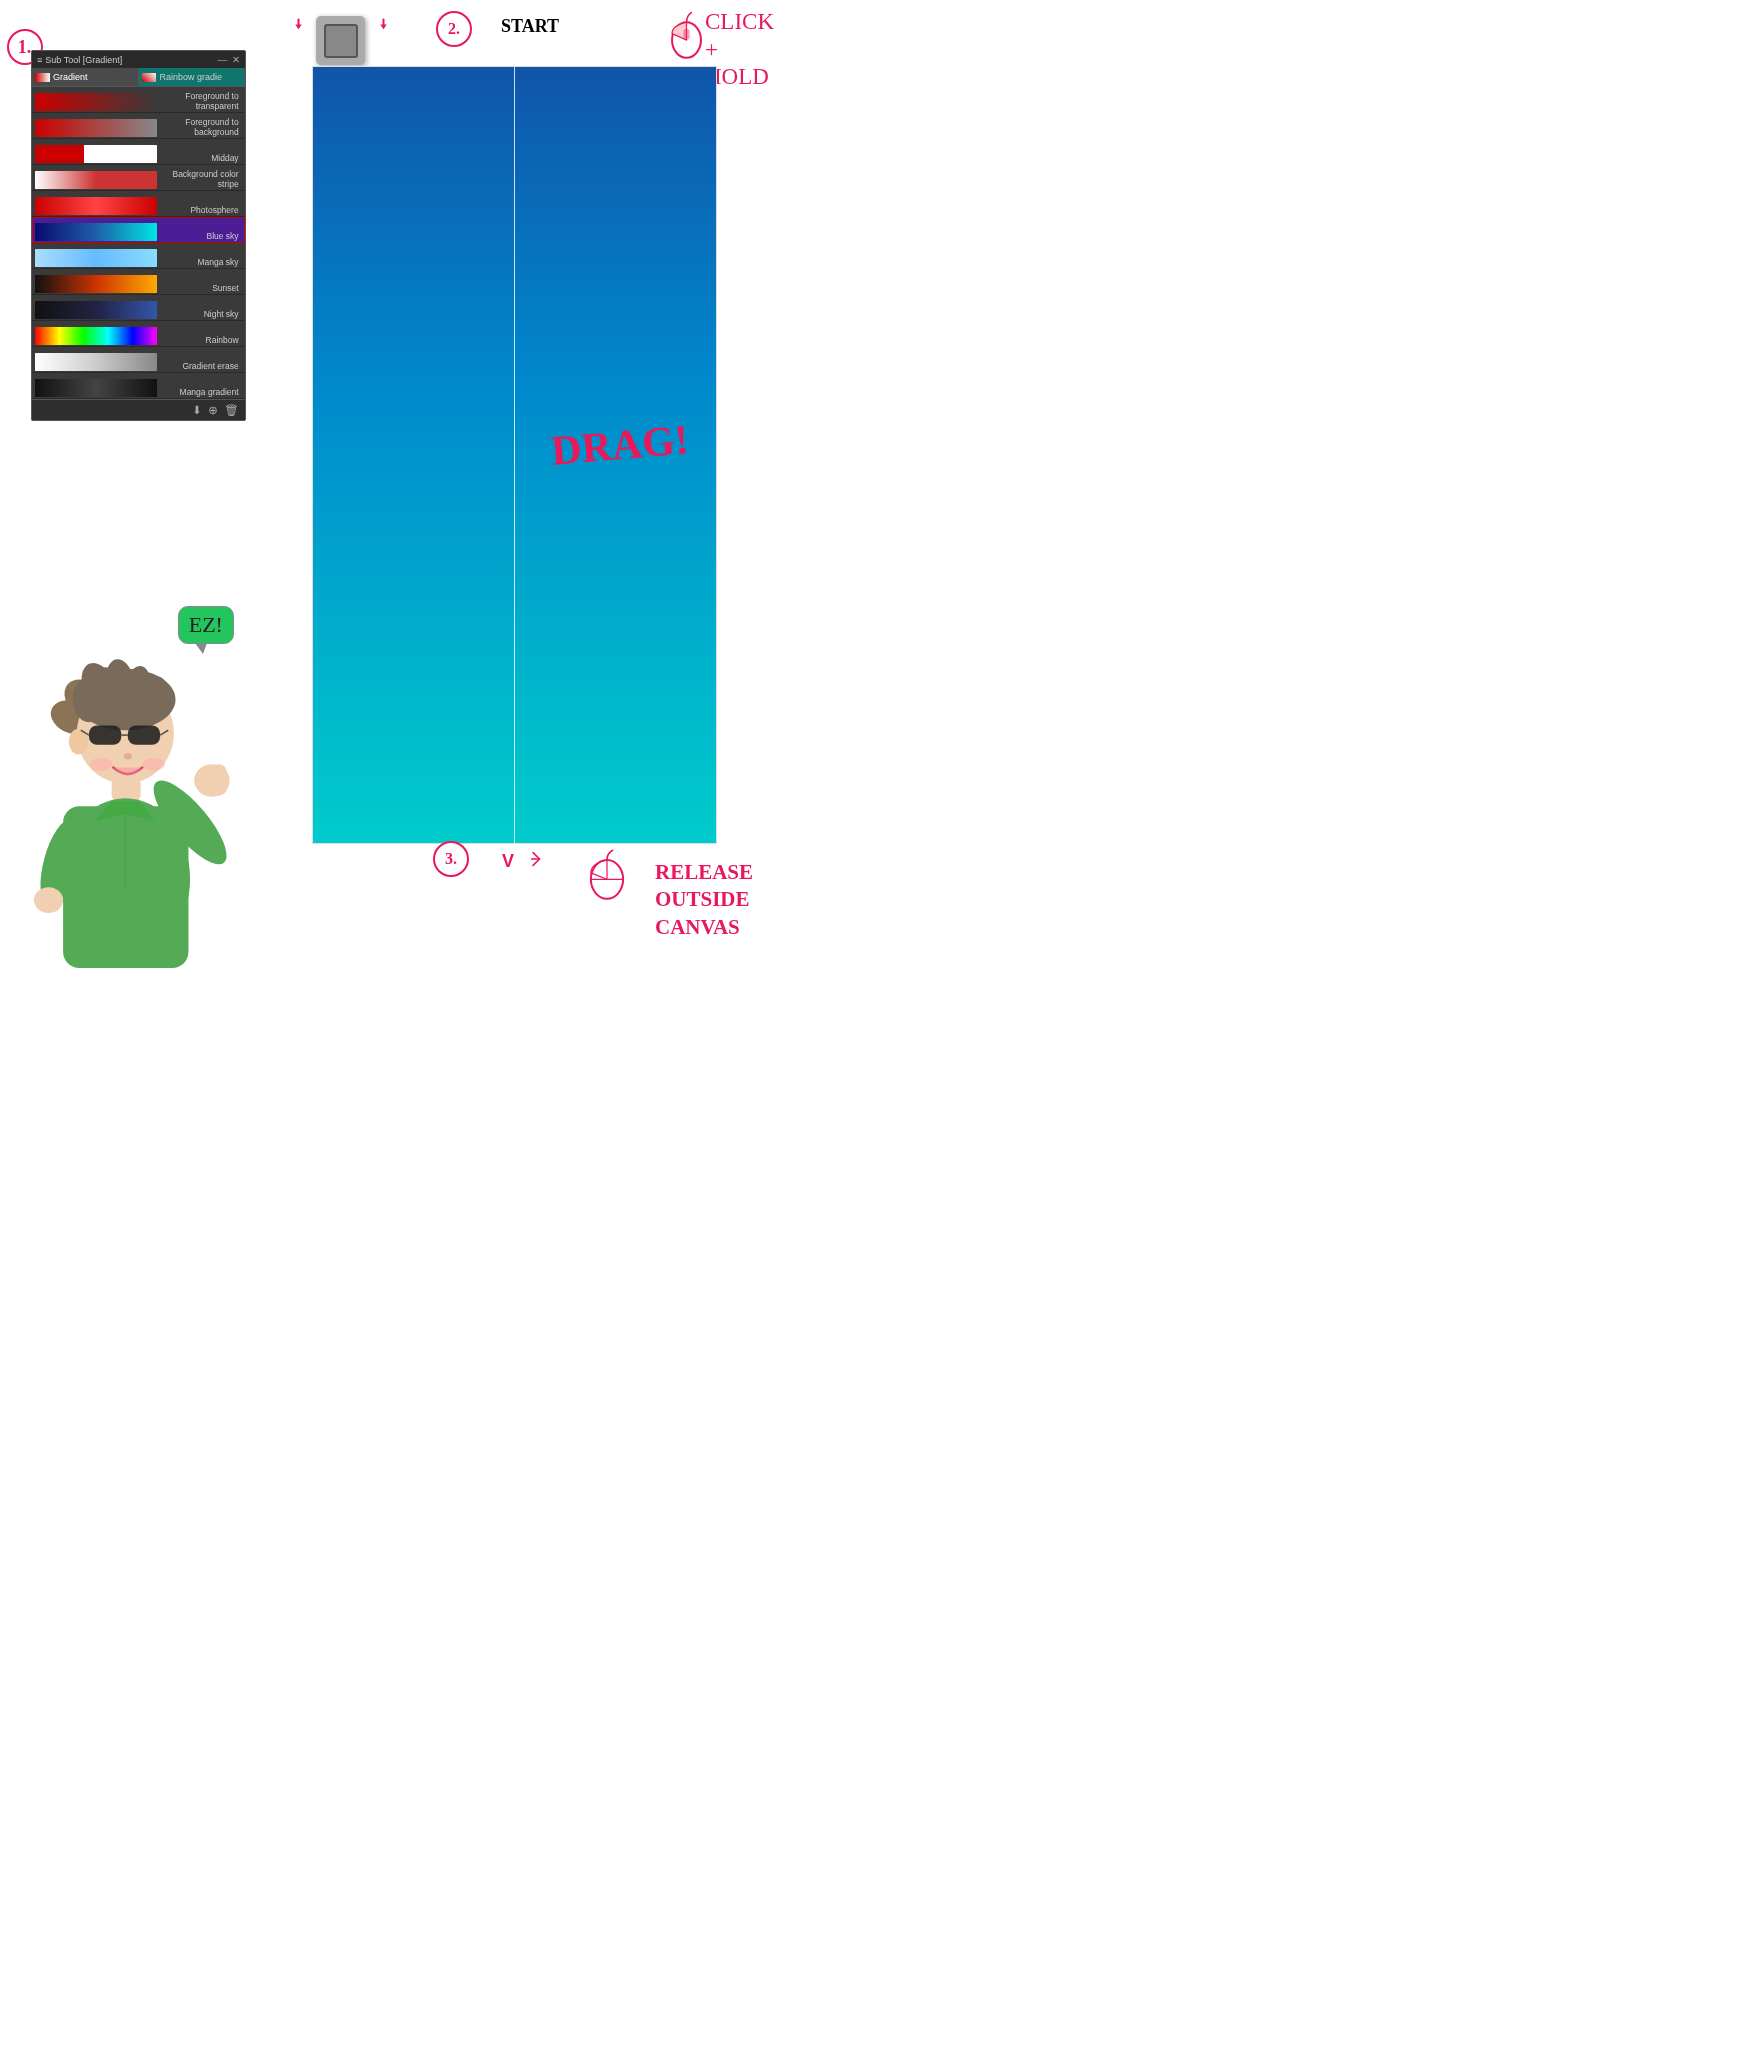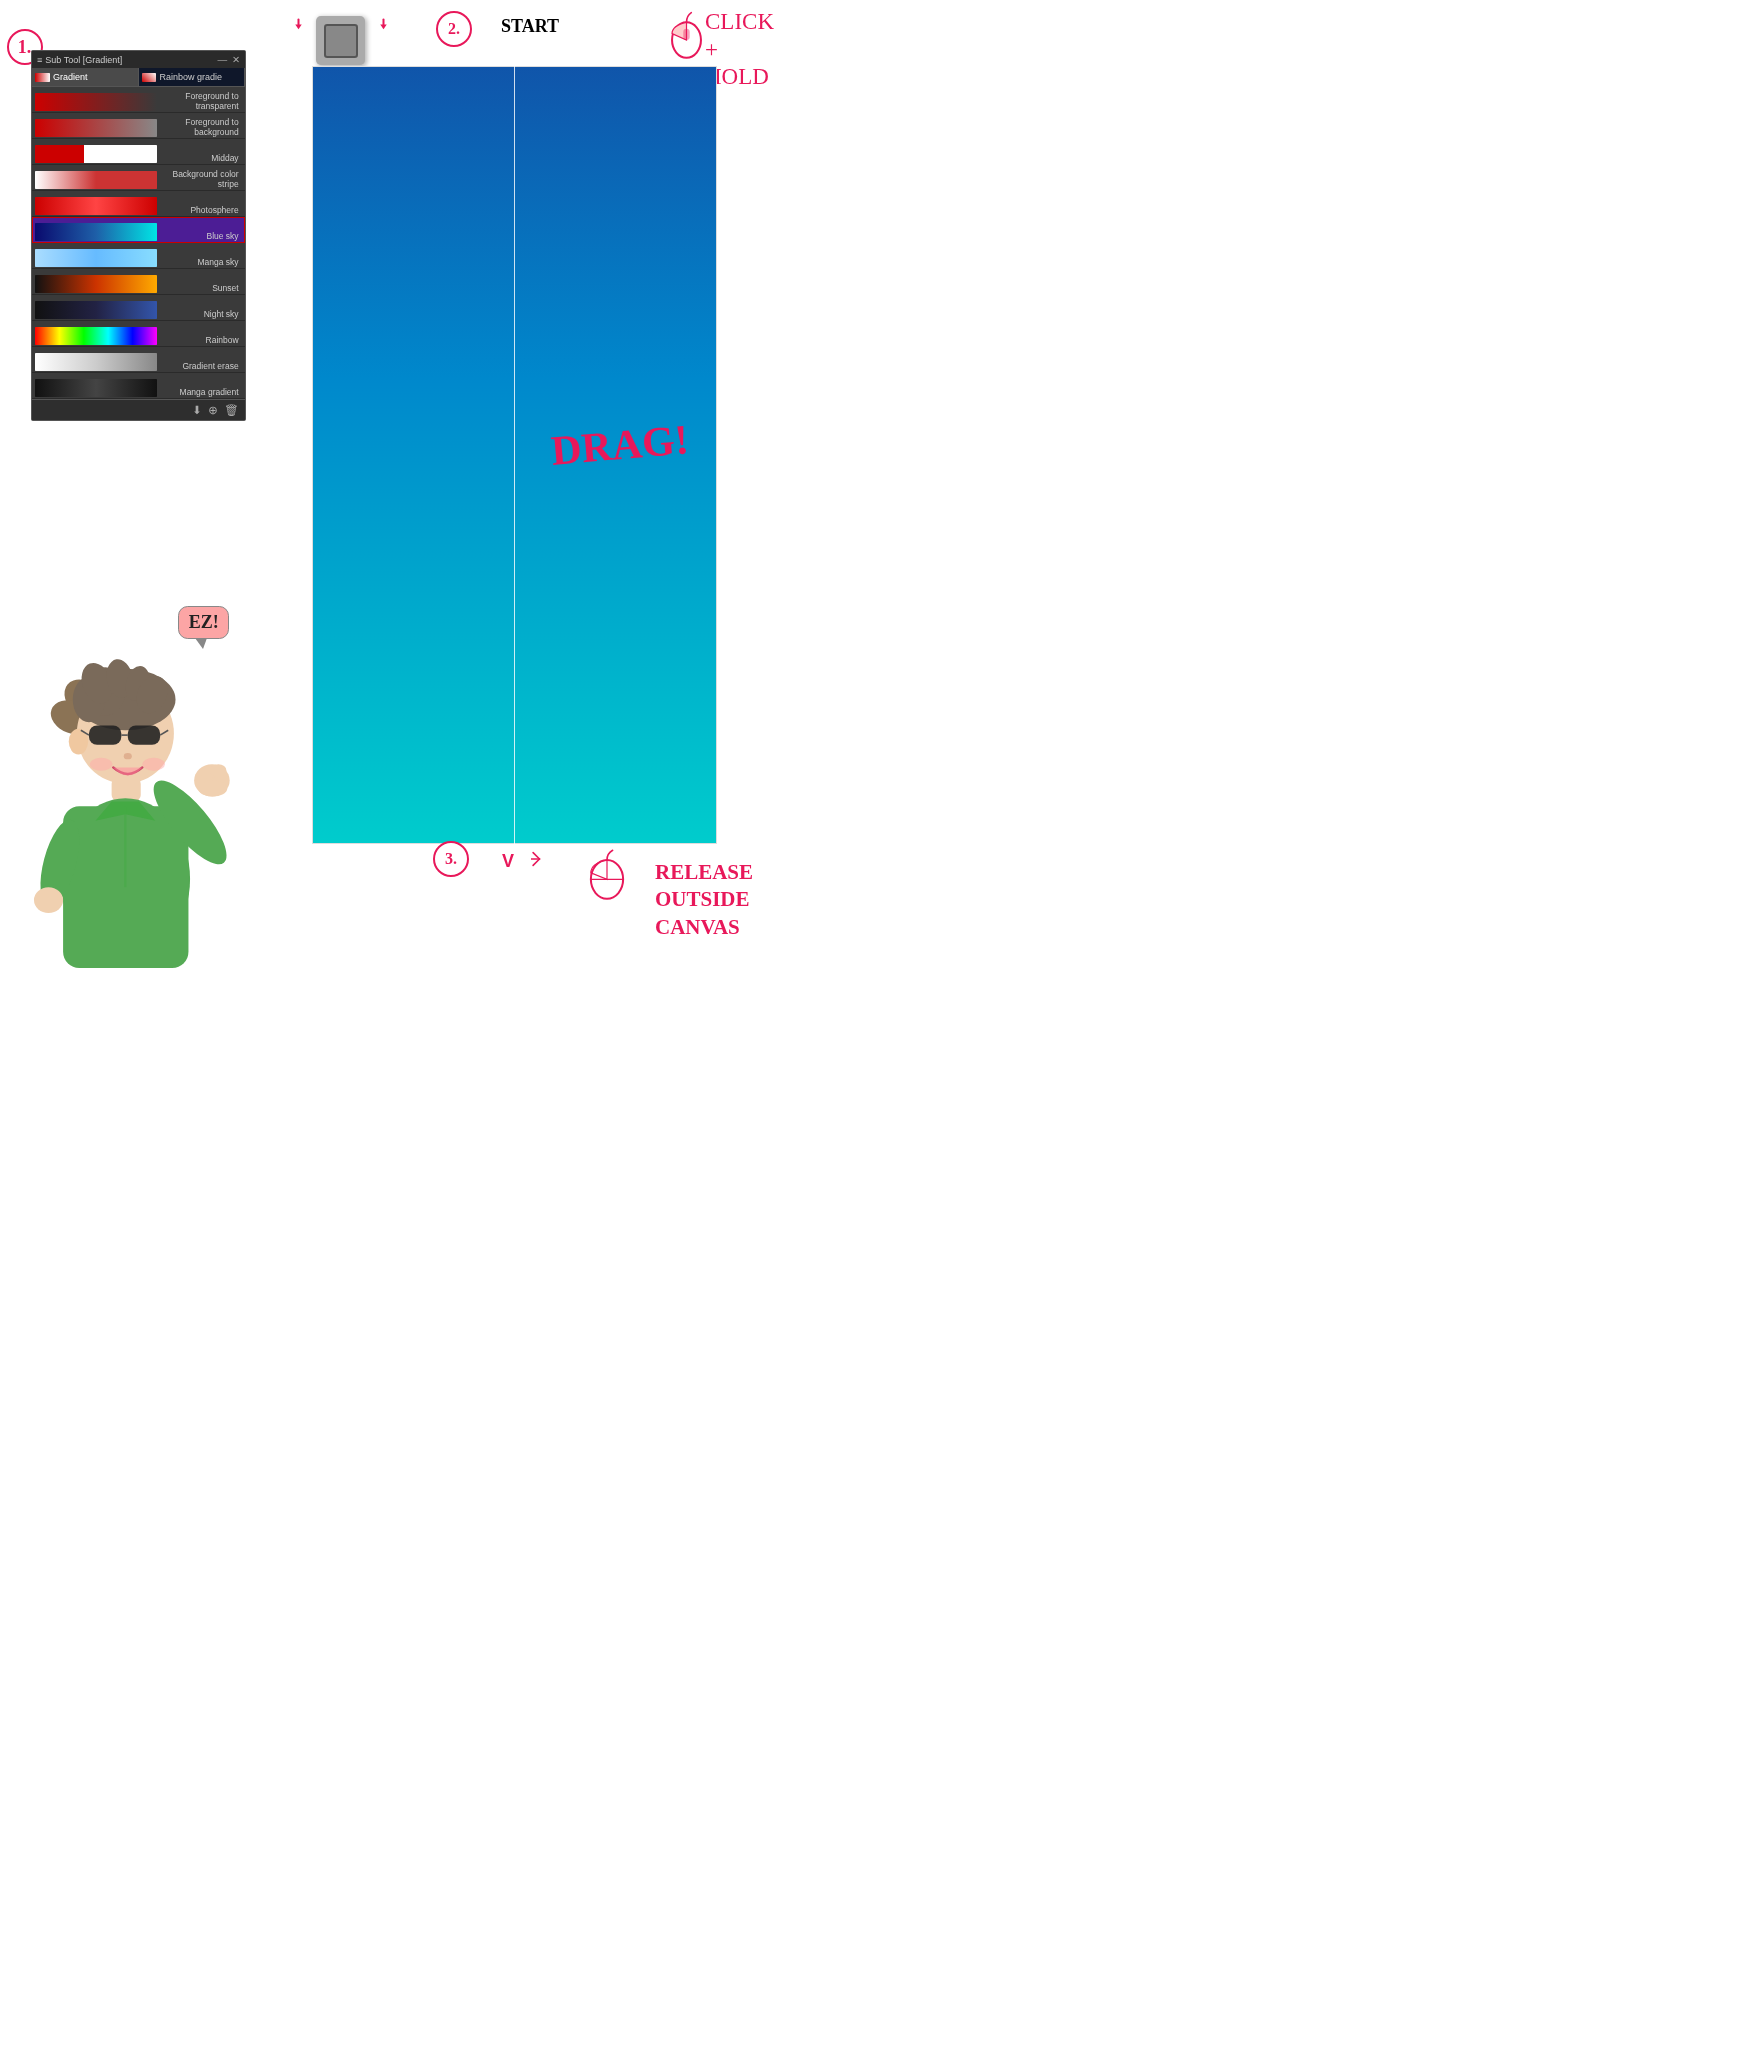--- a/index.html
+++ b/index.html
@@ -37,21 +37,21 @@
       gap: 3.2px;
     }
     .panel-titlebar-icons {
       display: flex;
       gap: 4.9px;
       color: #aaa;
       font-size: 9.7px;
     }
     .panel-tabs {
       display: flex;
-      background: #0f172a;
+      background: #0f766e;
       border-bottom: 0.8px solid #555;
     }
     .panel-tab {
       flex: 1;
       padding: 4px 3.2px;
       font-size: 9px;
       color: #ccc;
       display: flex;
       align-items: center;
       gap: 3.2px;
@@ -190,27 +190,27 @@
       background: #888;
       border-radius: 3.2px;
       border: 2.4px solid #555;
     }
 
     
     .speech-bubble {
       position: absolute;
       top: 606px;
       left: 178px;
-      background: #fca5a5;
+      background: #22c55e;
       border: 1.6px solid #888;
       border-radius: 9.7px;
       padding: 4.9px 9.7px;
       font-family: 'Comic Sans MS', cursive;
-      font-size: 18px;
-      font-weight: bold;
+      font-size: 22px;
+      font-weight: normal;
       color: #222;
     }
     .speech-bubble::after {
       content: '';
       position: absolute;
       bottom: -11.3px;
       left: 16px;
       width: 0;
       height: 0;
       border-left: 8px solid transparent;

